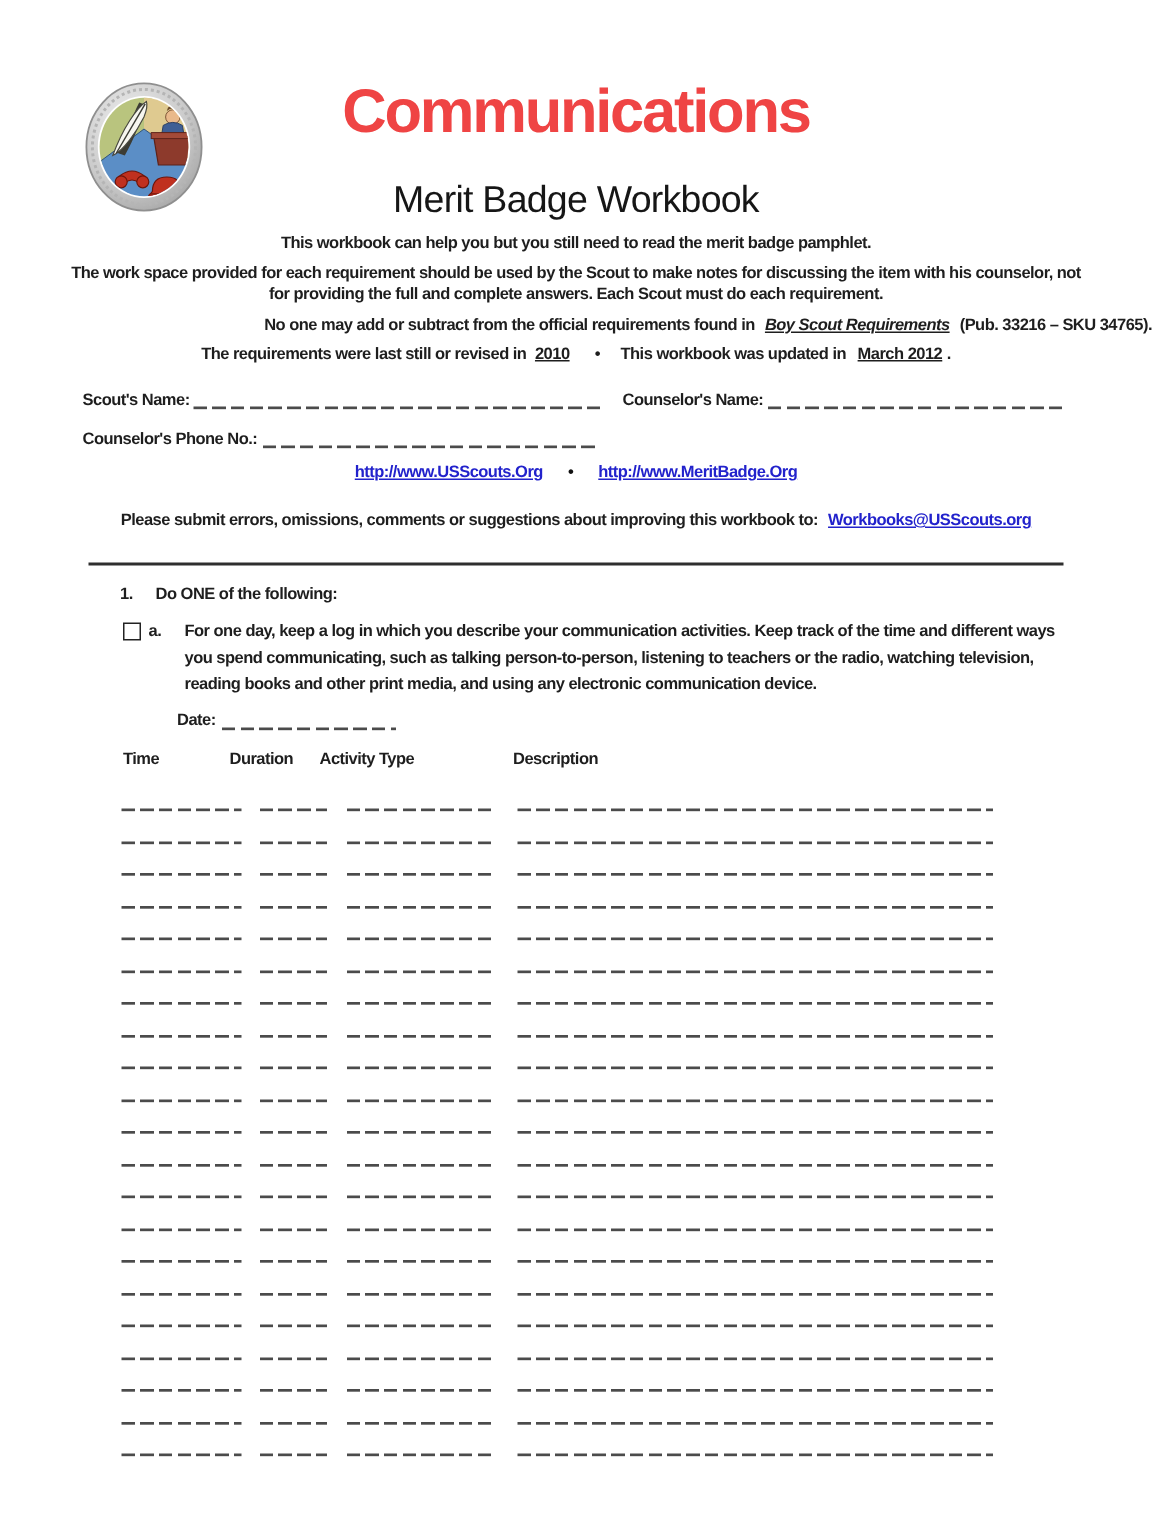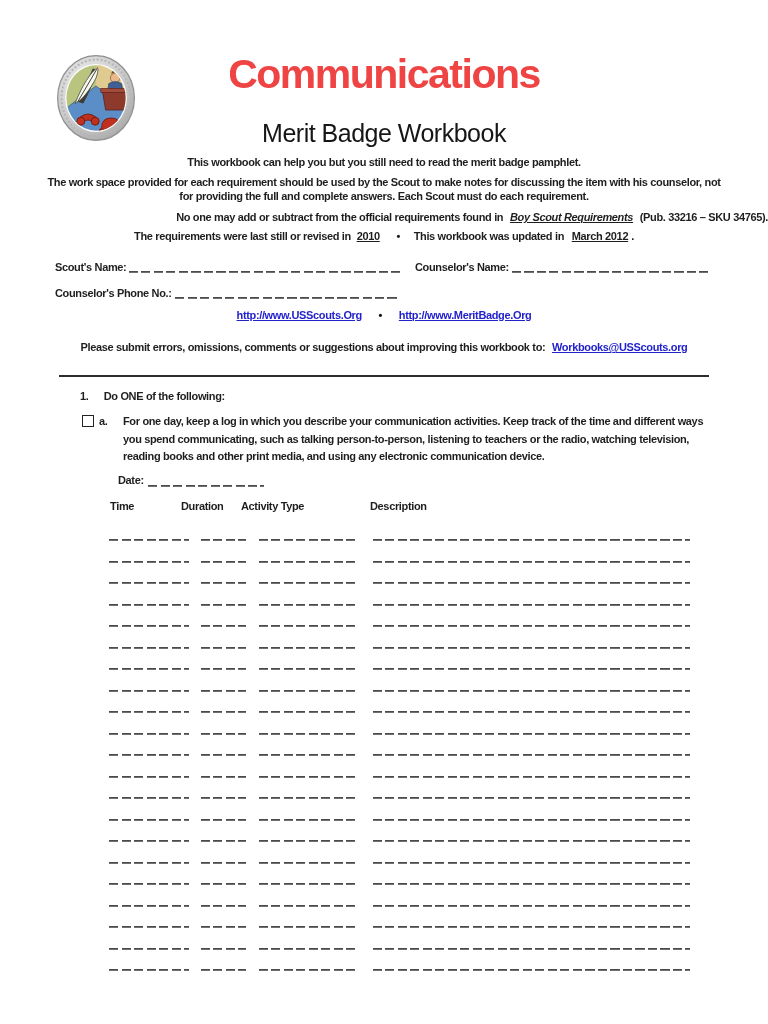--- a/index.html
+++ b/index.html
@@ -56,21 +56,21 @@
   .item-a { position:relative; margin-top:11px; padding-left:123px; width:711px; line-height:17.5px; }
   .checkbox {
     position:absolute; left:82px; top:2px; width:12px; height:12px;
     border:1.7px solid #222; background:#fff; cursor:pointer;
   }
   .item-letter { position:absolute; left:99px; top:0; }
   .date-row { margin-top:7px; padding-left:118px; display:flex; align-items:center; }
   .date-row .lbl { padding-right:4px; }
   .date-fill { width:116px; height:14px; display:inline-block; }
   
-  .log-table { margin-top:13px; margin-left:109px; width:581px; }
+  .log-table { margin-top:13px; margin-left:81px; width:581px; }
   .log-head { position:relative; height:20px; }
   .log-head span { position:absolute; top:0; }
   .lh-time { left:1px; }
   .lh-duration { left:72px; }
   .lh-activity { left:132px;text-align:right; }
   .lh-description { left:261px; }
   .log-rows { }
   .log-row { display:grid; grid-template-columns:92px 58px 114px 317px; height:21.5px; align-items:end; }
   .log-row .cell { height:14px; }
   .log-row .c1 { width:80px; }

